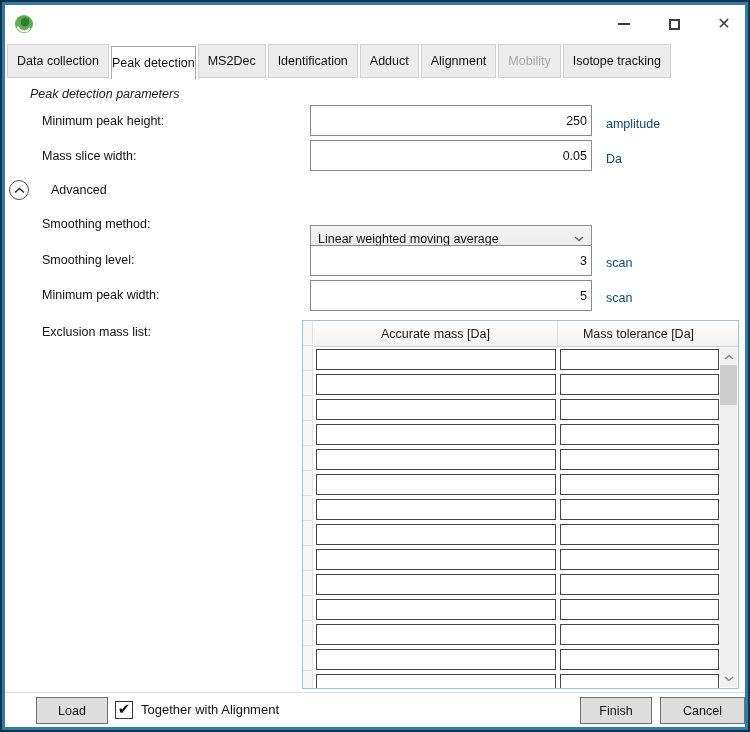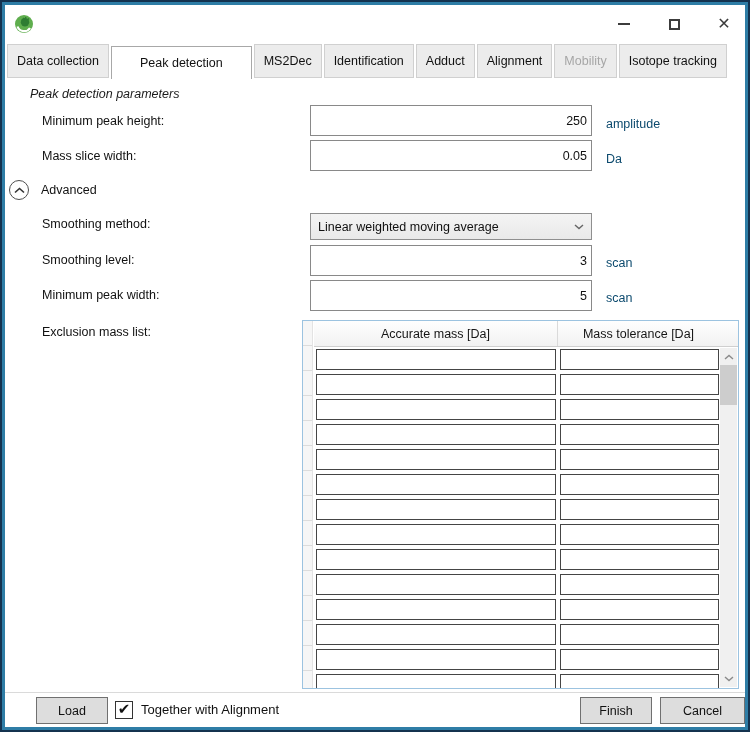--- a/index.html
+++ b/index.html
@@ -32,21 +32,21 @@
   .tabs { position:absolute; left:2px; top:39px; height:34px; display:flex; align-items:flex-end; z-index:3; }
   .tab {
     height:27px; display:flex; align-items:center;
     padding:16px 9px; margin-right:2px;
     background:#ececec; border:1px solid #d0d0d0;
     font-size:12.5px; white-space:nowrap; cursor:default;
   }
   .tab.active {
     height:33px; background:#fff;
     border:1px solid #a8a8a8; border-bottom:none;
-    padding:0 28px; margin-bottom:-1px; position:relative; z-index:4;
+    padding:0 0; margin-bottom:-1px; position:relative; z-index:4;
   }
   .tab.disabled { color:#a6a6a6; }
 
   
   .section-heading { position:absolute; left:25px; top:82px; font-size:12.5px; font-style:italic; color:#1c1c1c; }
   .flabel { position:absolute; left:37px; font-size:12.5px; color:#111; }
   .unit { position:absolute; left:601px; font-size:12.5px; color:#0c4a6e; }
 
   .inputbox {
     position:absolute; left:305px; width:282px; height:31px;
@@ -56,24 +56,24 @@
     width:100%; height:100%; border:none; outline:none;
     font-family:inherit; font-size:12.5px; color:#111;
     text-align:right; padding:12px 4px 12px 0; background:transparent;
   }
 
   .expander { position:absolute; left:4px; top:175px; display:flex; align-items:center; }
   .exp-circle {
     width:20px; height:20px; border:1px solid #4f4f4f; border-radius:50%;
     display:flex; align-items:center; justify-content:center; background:#fff; cursor:default;
   }
-  .exp-label { margin-left:12px; font-size:12.5px; }
+  .exp-label { margin-left:22px; font-size:12.5px; }
 
   .combo {
-    position:absolute; left:305px; top:208px; width:282px; height:27px;
+    position:absolute; left:305px; top:220px; width:282px; height:27px;
     border:1px solid #8f8f8f; background:linear-gradient(#f4f4f4,#e9e9e9);
     display:flex; align-items:center; padding:0 7px; font-size:12.5px; cursor:default;
   }
   .combo .combo-text { flex:1; }
 
   
   .grid {
     position:absolute; left:297px; top:315px; width:437px; height:369px;
     border:1px solid #9cc3e0; background:#fff; overflow:hidden;
   }

